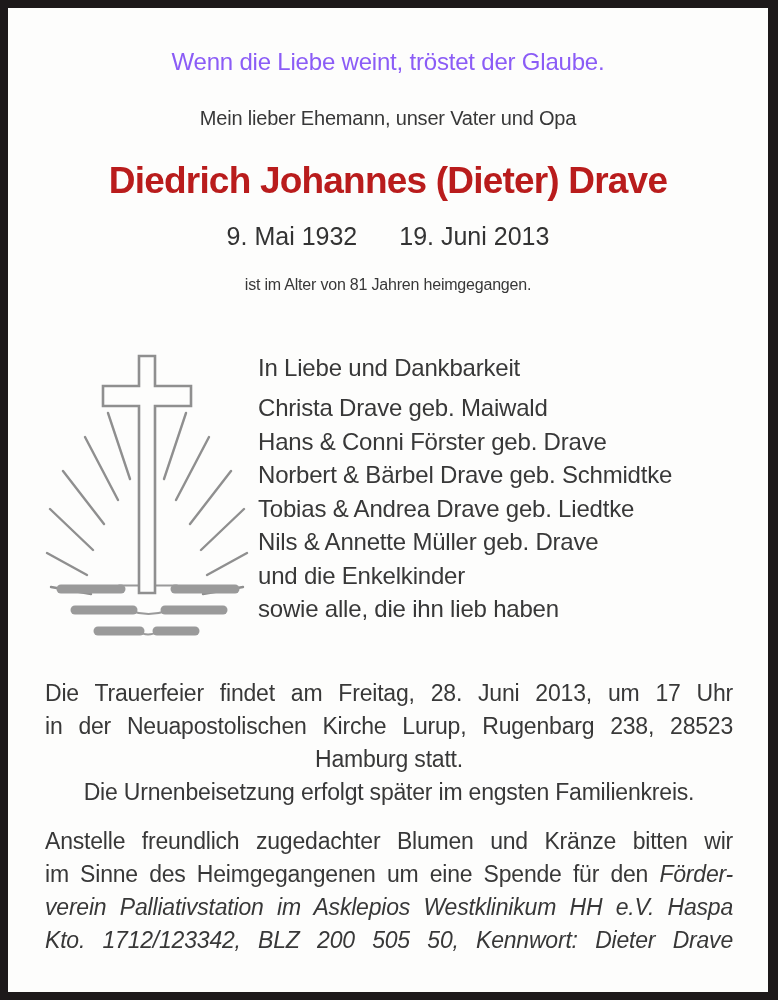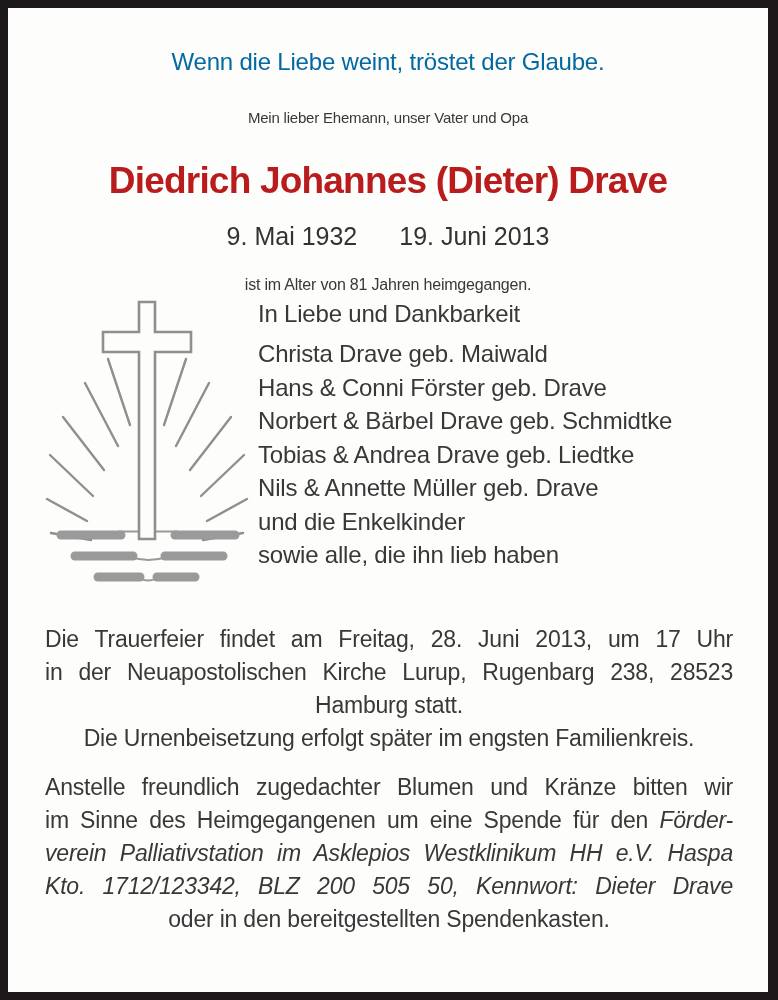--- a/index.html
+++ b/index.html
@@ -14,27 +14,27 @@
     width: 100%; height: 100%;
     background: #fdfdfc;
     box-sizing: border-box;
     padding: 40px 37px 0 37px;
     overflow: hidden;
     color: #383838;
   }
   .quote {
     text-align: center;
     font-size: 24px; line-height: 28px;
-    color: #0369a1;
+    color: #8b5cf6;
     letter-spacing: -0.2px;
   }
   .salutation {
     margin-top: 29px;
     text-align: center;
-    font-size: 15px; line-height: 26px;
+    font-size: 20px; line-height: 26px;
     letter-spacing: -0.2px;
   }
   .deceased-name {
     margin: 27px 0 0 0;
     text-align: center;
     font-size: 37px; line-height: 46px;
     font-weight: 700;
     color: #b91c1c;
     letter-spacing: -0.8px;
     white-space: nowrap;
@@ -45,20 +45,21 @@
     font-size: 25px; line-height: 30px;
     color: #333;
   }
   .age-line {
     margin-top: 20px;
     text-align: center;
     font-size: 16px; line-height: 28px;
     letter-spacing: -0.2px;
   }
   .middle {
+    margin-top: 54px;
     display: flex;
     align-items: flex-start;
   }
   .emblem { flex: 0 0 auto; display: block; }
   .family {
     margin-left: 8px;
     font-size: 24px;
     letter-spacing: -0.2px;
   }
   .condolence-intro { line-height: 30px; margin-bottom: 8px; }
@@ -146,18 +147,17 @@
           <div class="para-line justify"><span>Die Trauerfeier findet am Freitag, 28. Juni 2013, um 17 Uhr</span></div>
           <div class="para-line justify"><span>in der Neuapostolischen Kirche Lurup, Rugenbarg 238, 28523</span></div>
           <div class="para-line"><span>Hamburg statt.</span></div>
           <div class="para-line"><span>Die Urnenbeisetzung erfolgt später im engsten Familienkreis.</span></div>
         </div>
       <div class="para">
           <div class="para-line justify"><span>Anstelle freundlich zugedachter Blumen und Kränze bitten wir</span></div>
           <div class="para-line justify"><span>im Sinne des Heimgegangenen um eine Spende für den </span><span class="em">Förder-</span></div>
           <div class="para-line justify"><span class="em">verein Palliativstation im Asklepios Westklinikum HH e.V. Haspa</span></div>
           <div class="para-line justify"><span class="em">Kto. 1712/123342, BLZ 200 505 50, Kennwort: Dieter Drave</span></div>
-          <div class="para-line"><span>oder in den bereitgestellten Spendenkasten.</span></div>
         </div>
     </div>
 
   </div>
 </div>
 
 </body></html>

